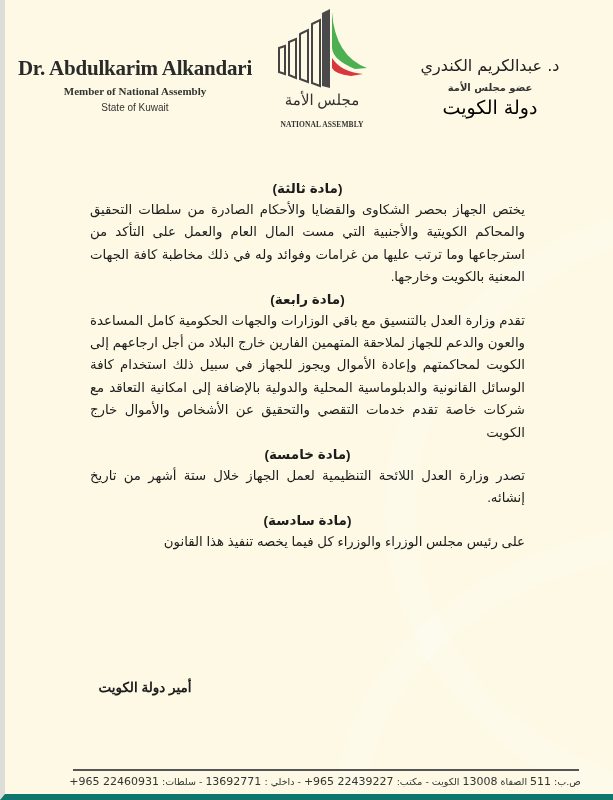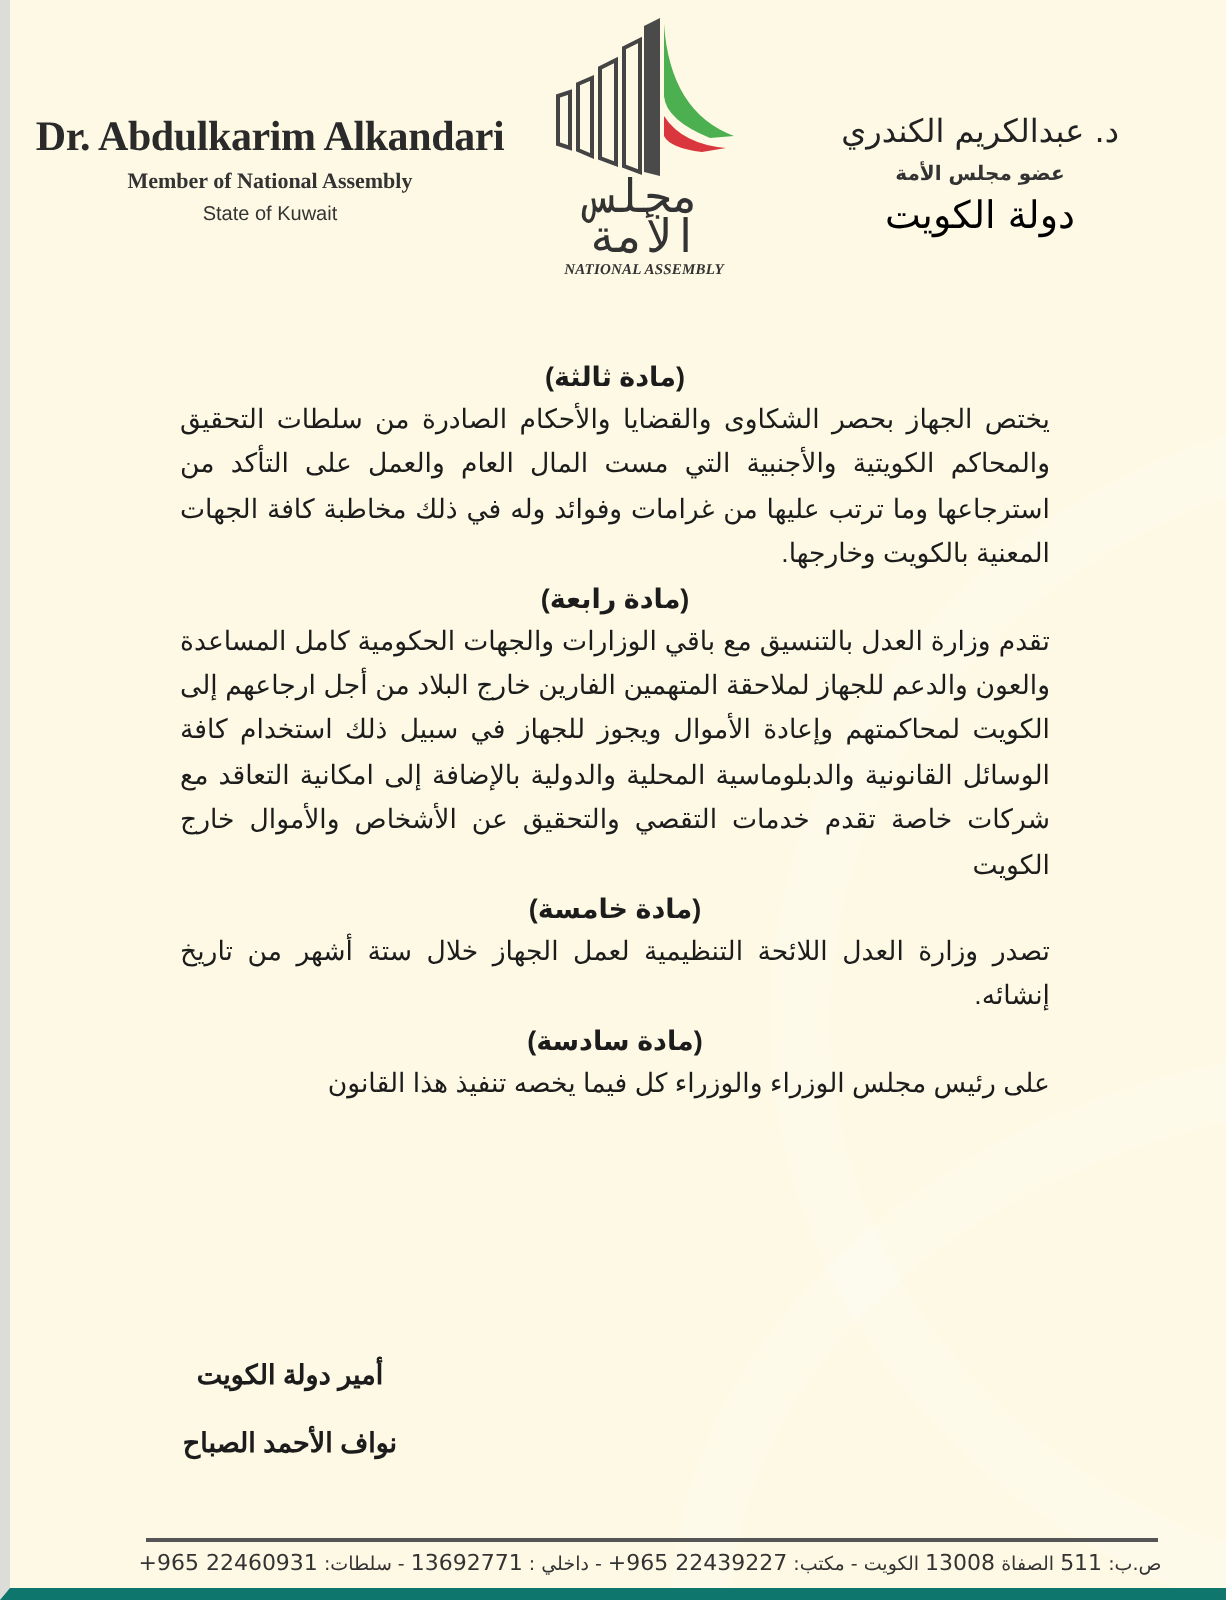--- a/index.html
+++ b/index.html
@@ -85,35 +85,34 @@
     .logo {
       position: absolute;
       left: 262px;
       top: 8px;
       width: 110px;
       height: 125px;
       text-align: center;
     }
     .logo svg { display: block; margin: 0 auto; }
     .logo .ar {
-      font-family: Liberation Mono, monospace;
-      font-size: 23px;
+      font-family: Liberation Serif, serif;
+      font-size: 15px;
       color: #333;
       direction: rtl;
       line-height: 20px;
       margin-top: 2px;
     }
     .logo .en {
       font-family: "Liberation Serif", serif;
       font-size: 7.5px;
       font-weight: bold;
       color: #333;
       letter-spacing: 0.1px;
-      margin-top: 0;
-      font-style: italic;
+      margin-top: 10px;
     }
     
     .body {
       position: absolute;
       left: 85px;
       top: 178px;
       width: 435px;
       direction: rtl;
       font-family: "Liberation Sans", "DejaVu Sans", sans-serif;
       color: #1c1c1c;
@@ -218,21 +217,20 @@
       <div class="para">تصدر وزارة العدل اللائحة التنظيمية لعمل الجهاز خلال ستة أشهر من تاريخ إنشائه.</div>
     </div>
     <div class="article">
       <div class="article-title">(مادة سادسة)</div>
       <div class="para">على رئيس مجلس الوزراء والوزراء كل فيما يخصه تنفيذ هذا القانون</div>
     </div>
   </div>
 
   <div class="sig">
     <div>أمير دولة الكويت</div>
-    <div>نواف الأحمد الصباح</div>
   </div>
 
   <div class="footer-line"></div>
   <div class="footer">
     <span>ص.ب:</span>
     <span class="num">511</span>
     <span>الصفاة</span>
     <span class="num">13008</span>
     <span>الكويت</span> -
     <span>مكتب:</span>

